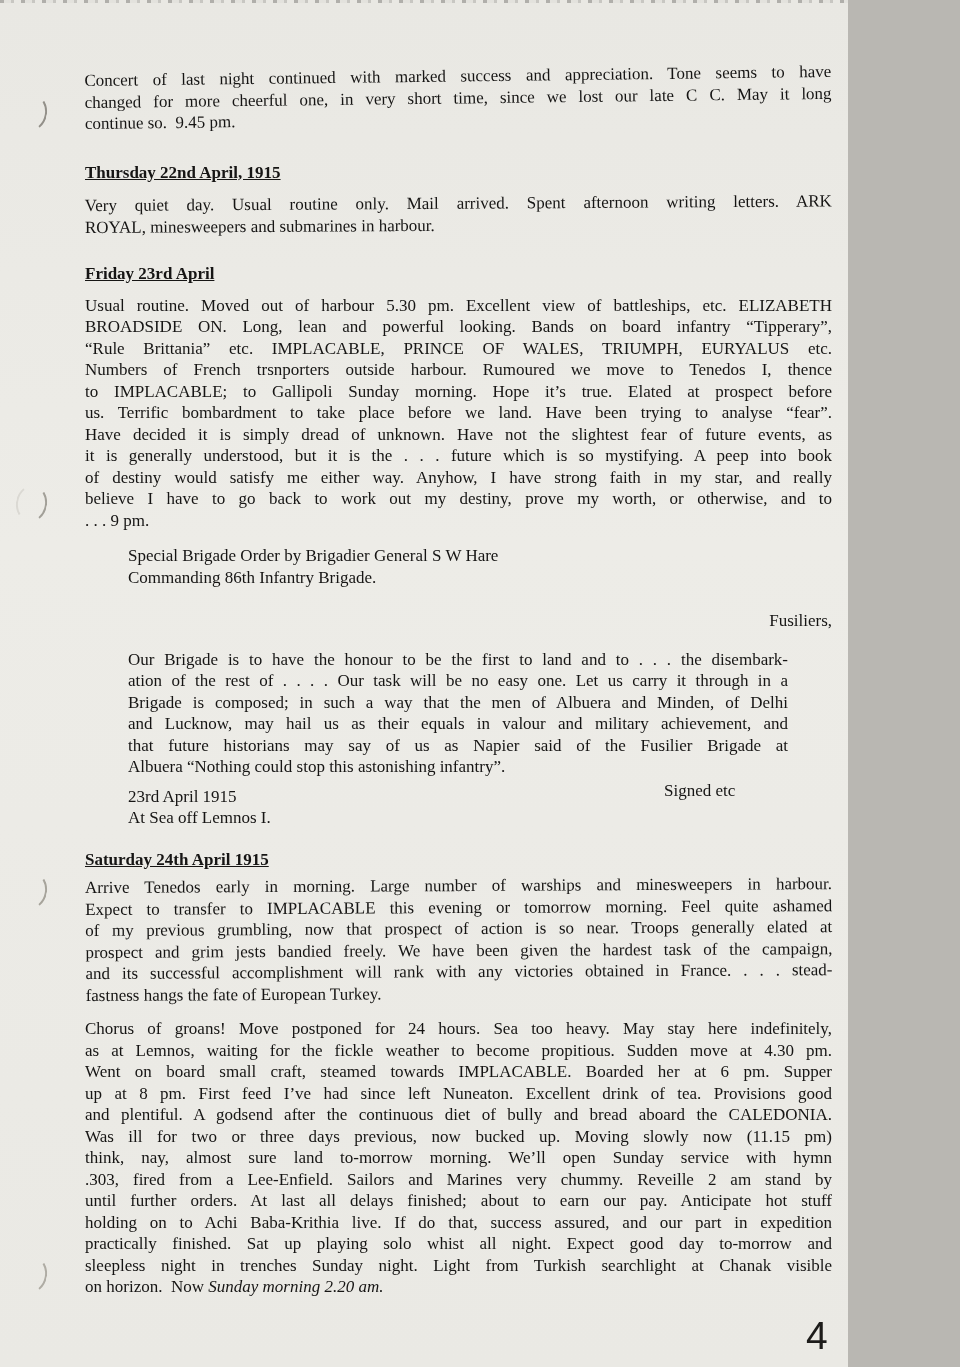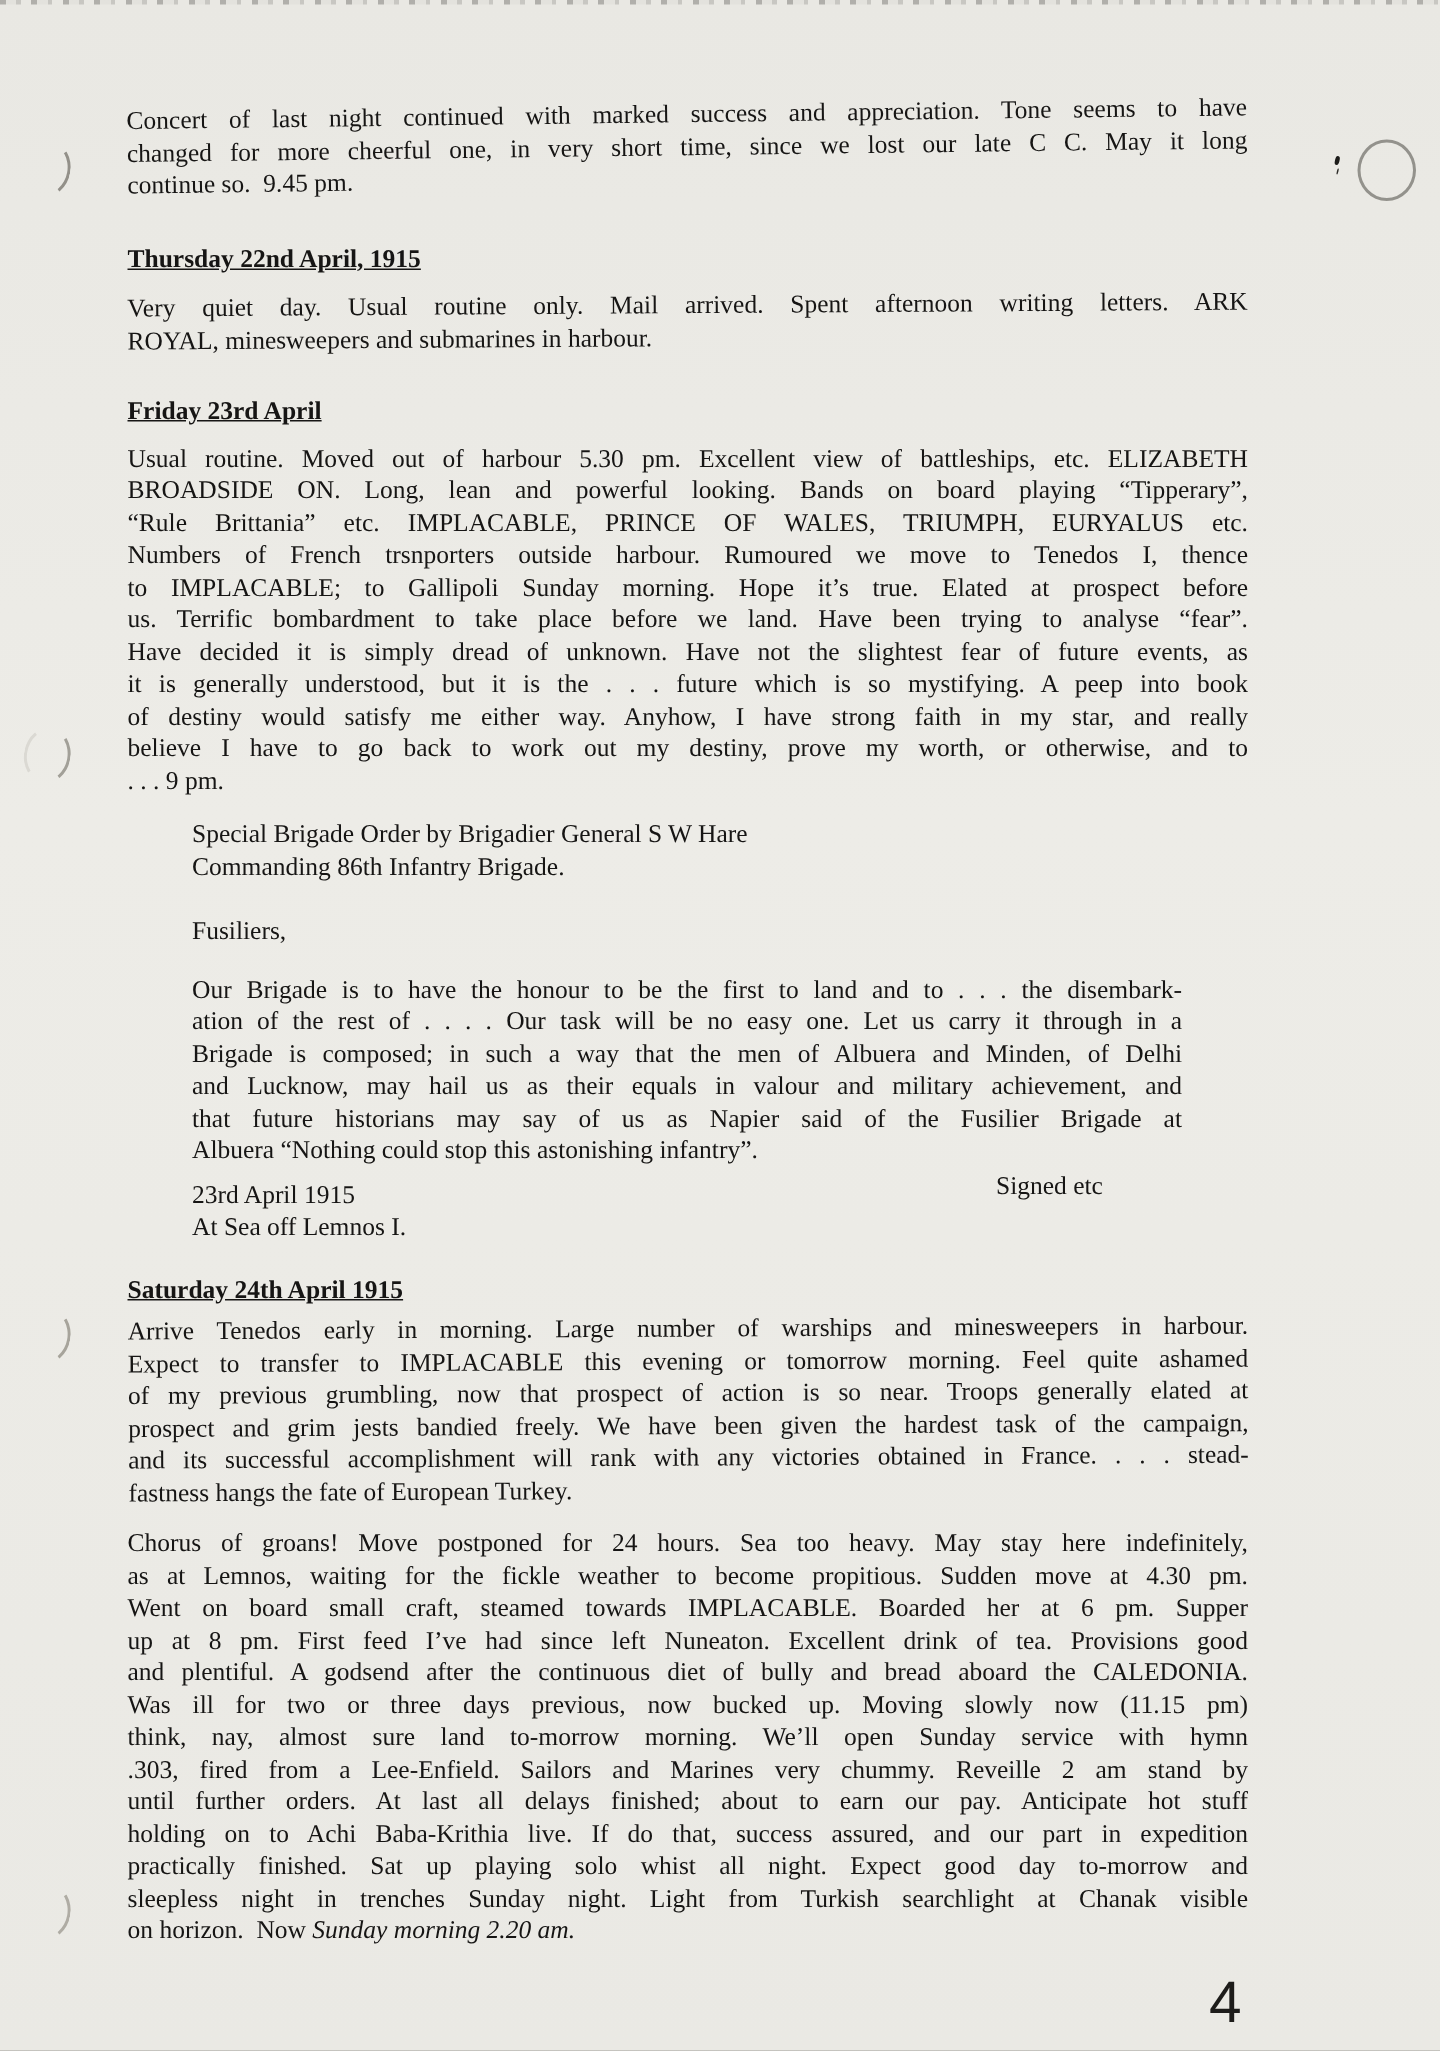--- a/index.html
+++ b/index.html
@@ -2,21 +2,21 @@
 <html><head>
 <meta charset="utf-8">
 <style>
   html,body { margin:0; padding:0; }
   body {
     width:960px; height:1367px;
     font-family:"Liberation Serif", serif;
     background:#b9b7b2;
   }
   .page {
-    position:relative; width:960px; height:1367px; overflow:hidden;
+    position:relative; width:848px; height:1367px; overflow:hidden;
     background:linear-gradient(180deg,#e9e8e3 0%, #edecE7 40%, #eae9e4 100%);
     color:#161514;
   }
   
   .edge-top{
     position:absolute; top:0; left:0; width:100%; height:3px; opacity:.55;
     background:repeating-linear-gradient(90deg,
       rgba(45,43,40,.55) 0 4px, rgba(45,43,40,.06) 4px 11px,
       rgba(45,43,40,.32) 11px 14px, rgba(45,43,40,0) 14px 21px);
   }
@@ -52,21 +52,21 @@
   }
   .h-thursday{ margin:27px 0 12px 0; }
   .h-friday{ margin:25px 0 10px 0; }
   .h-saturday{ margin:20px 0 7px 0; }
   .para{ margin:0; }
   .tilt1{ transform:rotate(-0.7deg); transform-origin:0 100%; }
   .tilt2{ transform:rotate(-0.35deg); transform-origin:0 100%; }
   .tilt3{ transform:rotate(-0.3deg); transform-origin:0 0; }
   .order-block{ margin:14px 0 12px 43px; }
   .order-body{ width:660px; margin-top:17px; }
-  .salutation{ margin-top:22px; }
+  .salutation{ margin-top:22px;text-align:right; }
   .signature{ position:relative; margin-top:8px; }
   .signed{ position:absolute; left:536px; top:-6px; }
   .sat2{ margin-top:12px; }
   .it{ font-style:italic;text-align:center; }
   .page-number{
     position:absolute; left:806px; top:1314px;
     font-family:"Liberation Sans", sans-serif;
     font-size:39px; color:#1d1c1a; letter-spacing:1px;
   }
 </style>
@@ -93,21 +93,21 @@
 
     <div class="para tilt2">
         <div class="line jl">Very quiet day. Usual routine only. Mail arrived. Spent afternoon writing letters. ARK</div>
         <div class="line">ROYAL, minesweepers and submarines in harbour.</div>
       </div>
 
     <h3 class="heading h-friday">Friday 23rd April</h3>
 
     <div class="para">
         <div class="line jl">Usual routine. Moved out of harbour 5.30 pm. Excellent view of battleships, etc. ELIZABETH</div>
-        <div class="line jl">BROADSIDE ON. Long, lean and powerful looking. Bands on board playing “Tipperary”,</div>
+        <div class="line jl">BROADSIDE ON. Long, lean and powerful looking. Bands on board infantry “Tipperary”,</div>
         <div class="line jl">“Rule Brittania” etc. IMPLACABLE, PRINCE OF WALES, TRIUMPH, EURYALUS etc.</div>
         <div class="line jl">Numbers of French trsnporters outside harbour. Rumoured we move to Tenedos I, thence</div>
         <div class="line jl">to IMPLACABLE; to Gallipoli Sunday morning. Hope it’s true. Elated at prospect before</div>
         <div class="line jl">us. Terrific bombardment to take place before we land. Have been trying to analyse “fear”.</div>
         <div class="line jl">Have decided it is simply dread of unknown. Have not the slightest fear of future events, as</div>
         <div class="line jl">it is generally understood, but it is the . . . future which is so mystifying. A peep into book</div>
         <div class="line jl">of destiny would satisfy me either way. Anyhow, I have strong faith in my star, and really</div>
         <div class="line jl">believe I have to go back to work out my destiny, prove my worth, or otherwise, and to</div>
         <div class="line">. . . 9 pm.</div>
       </div>

